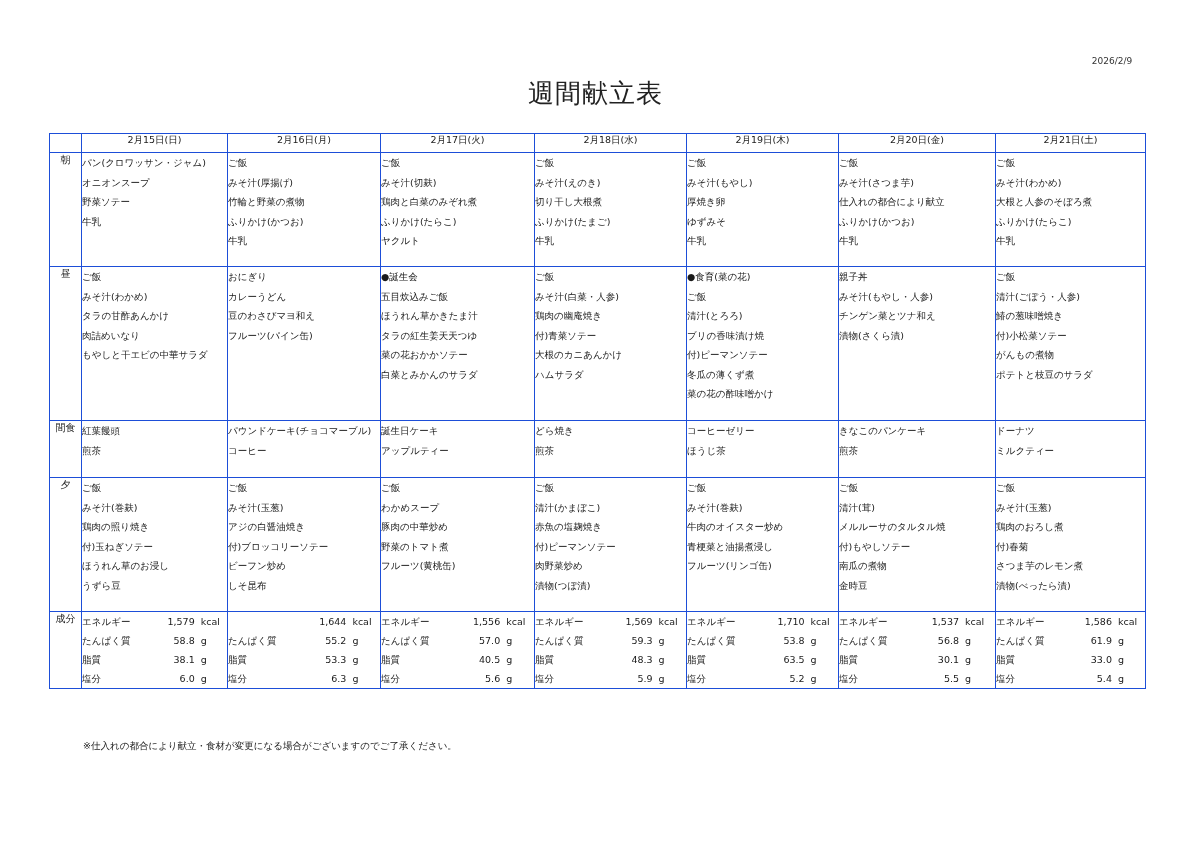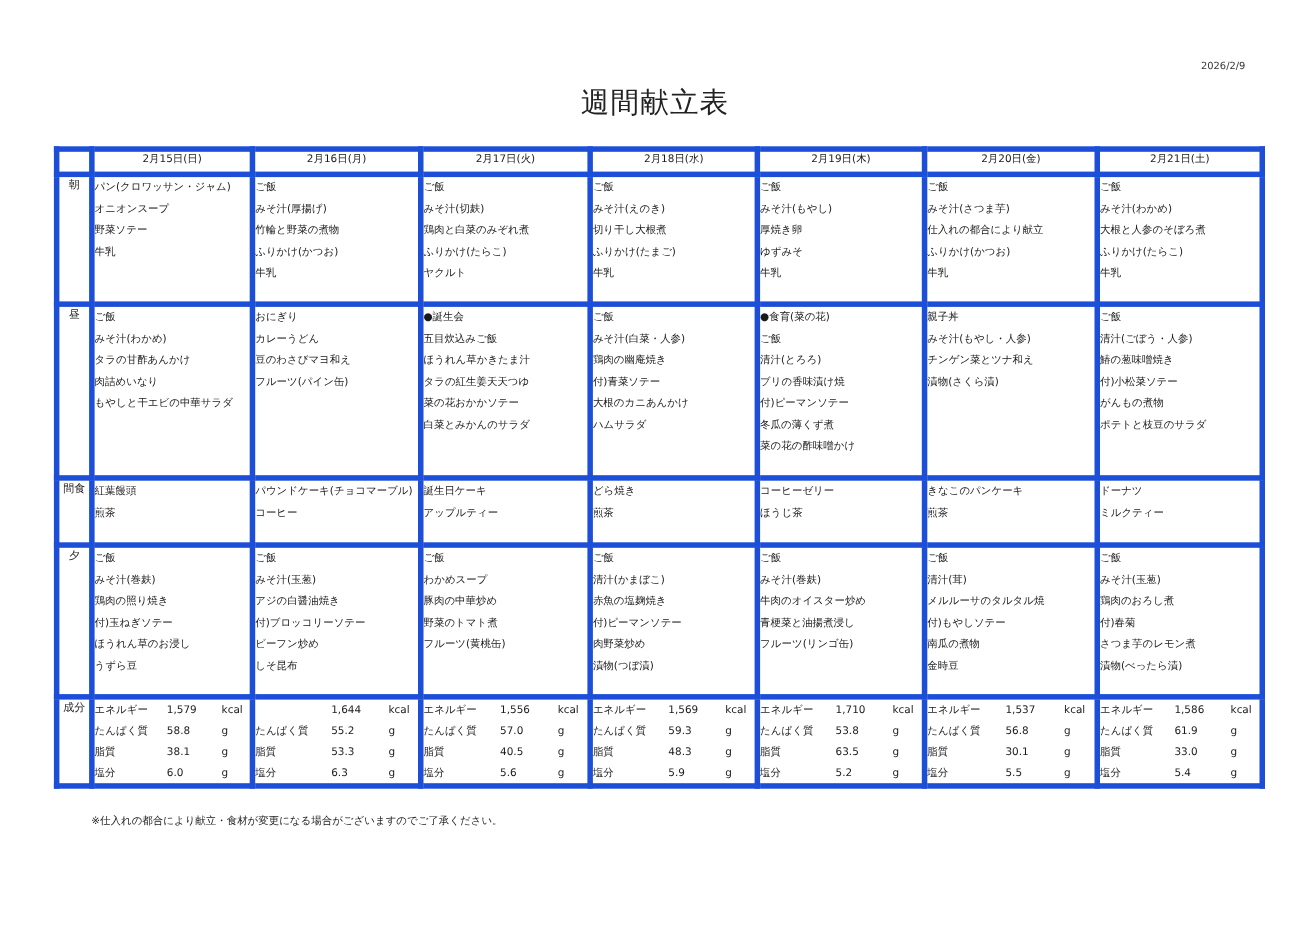--- a/index.html
+++ b/index.html
@@ -4,34 +4,34 @@
 <style>
   html, body { margin: 0; padding: 0; background: #ffffff; }
   body { width: 1191px; height: 842px; position: relative; overflow: hidden;
          font-family: "DejaVu Sans", "Liberation Sans", sans-serif; color: #1a1a1a; }
   .date { position: absolute; top: 56px; left: 1072px; width: 80px; text-align: center;
           font-size: 9px; color: #333; }
   .title { position: absolute; top: 76px; left: 0; width: 1191px; text-align: center;
            font-size: 26px; font-weight: normal; letter-spacing: 1px; color: #222; }
   table.menu { position: absolute; top: 133px; left: 49px; border-collapse: collapse;
                table-layout: fixed; width: 1096px; }
-  table.menu td, table.menu th { border: 5px solid #1d4ed8; vertical-align: top; padding: 0; }
+  table.menu td, table.menu th { border: 1px solid #1d4ed8; vertical-align: top; padding: 0; }
   th.day { height: 18px; font-size: 9.5px; font-weight: normal; text-align: center;
            vertical-align: middle; }
   td.meal-label { text-align: center; vertical-align: middle; font-size: 10px; }
   td.cell { padding-left: 2px; margin-left: 37px; }
   .item { font-size: 9.5px; line-height: 19.5px; white-space: nowrap; overflow: hidden; }
   tr.breakfast td { height: 113px; }
   tr.lunch td { height: 153px; }
   tr.snack td { height: 56px; }
   tr.dinner td { height: 133px; }
   tr.nutrition td { height: 76px; }
   .nut-row { display: flex; font-size: 9.5px; line-height: 19px; }
   .nut-name { width: 72px; }
-  .nut-val { width: 48px; }
+  .nut-val { width: 48px; text-align: right; }
   .nut-unit { width: 28px; padding-left: 6px; }
   .note { position: absolute; top: 712px; left: 83px; font-size: 9.5px; color: #222; margin-top: 28px; }
 </style>
 </head>
 <body>
 
 <div class="date">2026/2/9</div>
 <div class="title">週間献立表</div>
 
 <table class="menu">

